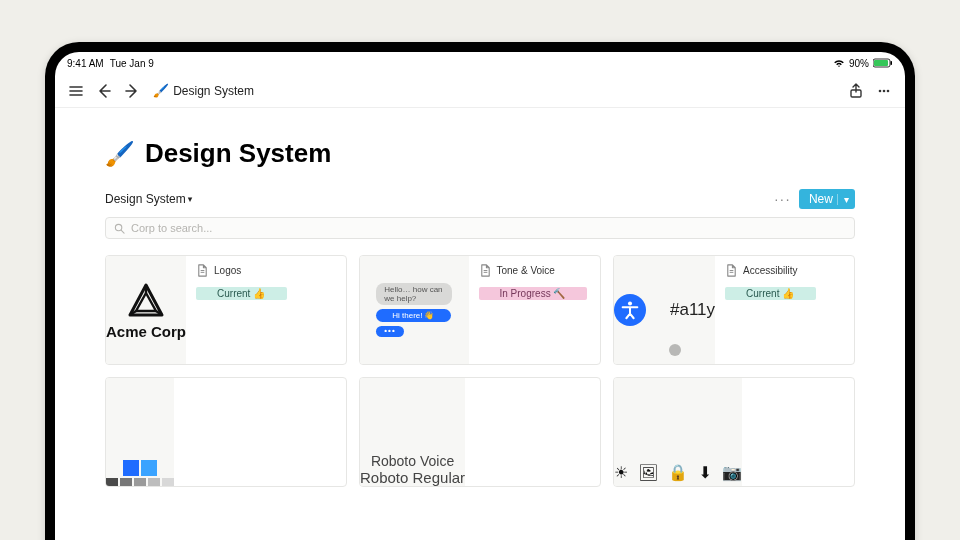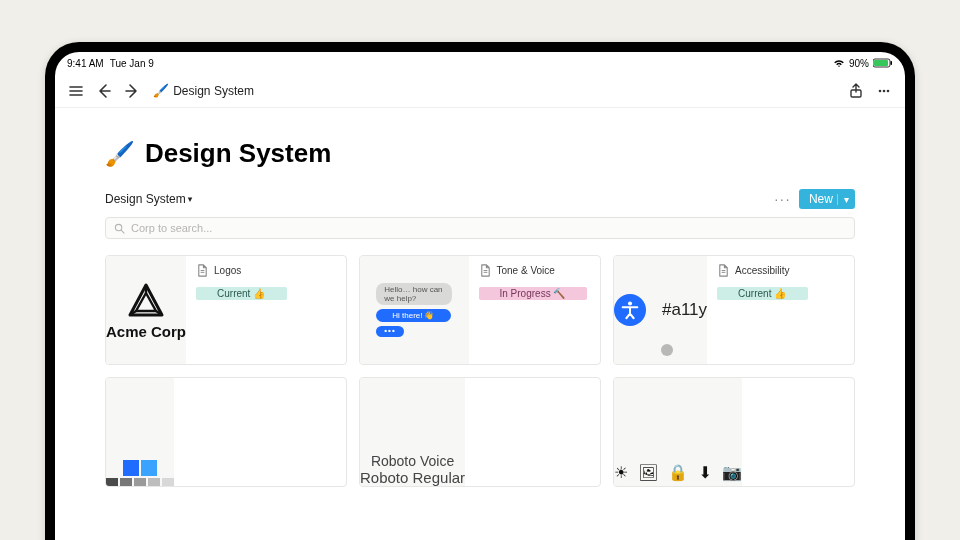--- a/index.html
+++ b/index.html
@@ -158,21 +158,21 @@
   .acme {
     display: flex; flex-direction: column; align-items: center;
     color: #111;
   }
   .acme svg { width: 40px; height: 40px; }
   .acme-name { font-weight: 700; font-size: 15px; margin-top: 2px; }
   .chat { display: flex; flex-direction: column; gap: 4px; font-size: 8px; width: 70%; }
   .bubble-grey { align-self: flex-end; background: #d9d9d7; color: #555; border-radius: 8px; padding: 2px 8px; }
   .bubble-blue { align-self: flex-start; background: #1f6cff; color: #fff; border-radius: 8px; padding: 2px 16px; }
   .bubble-dots { align-self: flex-start; background: #1f6cff; color: #fff; border-radius: 8px; padding: 0 8px 2px; font-weight: 700; letter-spacing: 1px; }
-  .a11y { display: flex; align-items: center; gap: 16px; }
+  .a11y { display: flex; align-items: center; gap: 24px; }
   .a11y-icon {
     width: 32px; height: 32px; border-radius: 50%;
     background: #1f6cff; display: flex; align-items: center; justify-content: center;
   }
   .a11y-icon svg { width: 22px; height: 22px; fill: #fff; }
   .a11y-text { font-size: 17px; color: #222; }
   .grey-dot { position: absolute; right: 34px; bottom: 8px; width: 12px; height: 12px; border-radius: 50%; background: #b8b8b6; }
   .palette { display: flex; flex-direction: column; gap: 2px; align-items: center; }
   .palette-row { display: flex; gap: 2px; }
   .sw { width: 16px; height: 16px; }

